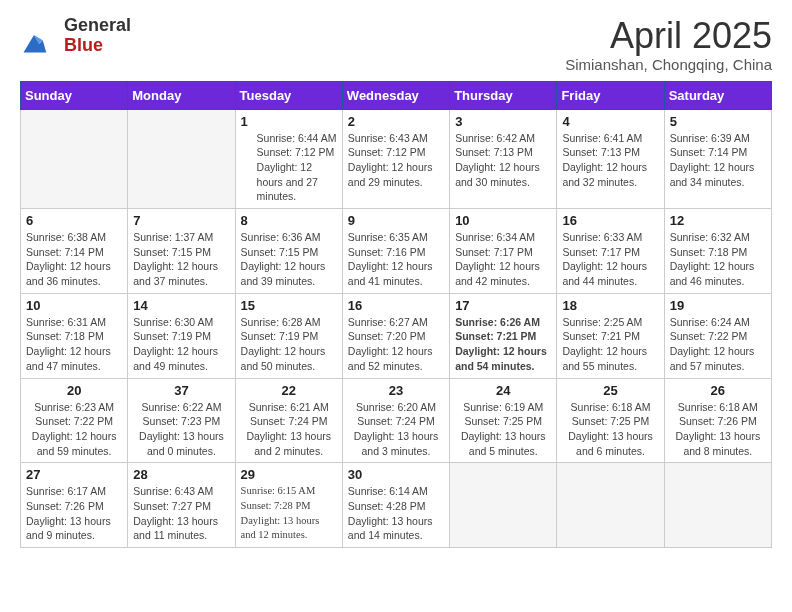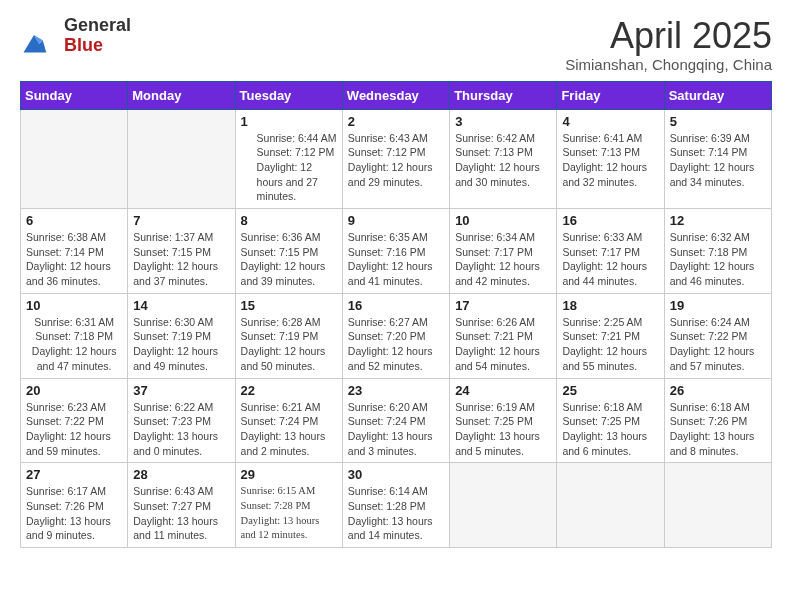--- a/index.html
+++ b/index.html
@@ -192,21 +192,21 @@
         <td>
           <span class="day-number">12</span>
           <div class="day-info" style="white-space: pre-line;">Sunrise: 6:32 AM
 Sunset: 7:18 PM
 Daylight: 12 hours and 46 minutes.</div>
         </td>
       </tr>
       <tr>
         <td>
           <span class="day-number">10</span>
-          <div class="day-info" style="white-space: pre-line; text-align: center;">Sunrise: 6:31 AM
+          <div class="day-info" style="white-space: pre-line;">Sunrise: 6:31 AM
 Sunset: 7:18 PM
 Daylight: 12 hours and 47 minutes.</div>
         </td>
         <td>
           <span class="day-number">14</span>
           <div class="day-info" style="white-space: pre-line;">Sunrise: 6:30 AM
 Sunset: 7:19 PM
 Daylight: 12 hours and 49 minutes.</div>
         </td>
         <td>
@@ -216,38 +216,38 @@
 Daylight: 12 hours and 50 minutes.</div>
         </td>
         <td>
           <span class="day-number">16</span>
           <div class="day-info" style="white-space: pre-line;">Sunrise: 6:27 AM
 Sunset: 7:20 PM
 Daylight: 12 hours and 52 minutes.</div>
         </td>
         <td>
           <span class="day-number">17</span>
-          <div class="day-info" style="white-space: pre-line;">Sunrise: 6:26 AM
+          <div class="day-info" style="white-space: pre-line; font-weight: bold;">Sunrise: 6:26 AM
 Sunset: 7:21 PM
 Daylight: 12 hours and 54 minutes.</div>
         </td>
         <td>
           <span class="day-number">18</span>
           <div class="day-info" style="white-space: pre-line;">Sunrise: 2:25 AM
 Sunset: 7:21 PM
 Daylight: 12 hours and 55 minutes.</div>
         </td>
         <td>
           <span class="day-number">19</span>
           <div class="day-info" style="white-space: pre-line;">Sunrise: 6:24 AM
 Sunset: 7:22 PM
 Daylight: 12 hours and 57 minutes.</div>
         </td>
       </tr>
-      <tr style="background: #000000;">
+      <tr style="background: #000000; text-align: center;">
         <td>
           <span class="day-number">20</span>
           <div class="day-info" style="white-space: pre-line;">Sunrise: 6:23 AM
 Sunset: 7:22 PM
 Daylight: 12 hours and 59 minutes.</div>
         </td>
         <td>
           <span class="day-number">37</span>
           <div class="day-info" style="white-space: pre-line;">Sunrise: 6:22 AM
 Sunset: 7:23 PM
@@ -299,21 +299,21 @@
         </td>
         <td>
           <span class="day-number">29</span>
           <div class="day-info" style="white-space: pre-line; font-family: Liberation Serif, serif;">Sunrise: 6:15 AM
 Sunset: 7:28 PM
 Daylight: 13 hours and 12 minutes.</div>
         </td>
         <td>
           <span class="day-number">30</span>
           <div class="day-info" style="white-space: pre-line;">Sunrise: 6:14 AM
-Sunset: 1:28 PM
+Sunset: 4:28 PM
 Daylight: 13 hours and 14 minutes.</div>
         </td>
         <td class="empty" style="background: rgb(245, 245, 245);"></td>
         <td class="empty" style="background: rgb(245, 245, 245);"></td>
         <td class="empty" style="background: rgb(245, 245, 245);"></td>
       </tr>
     </tbody>
 </table>
 
 </body></html>

